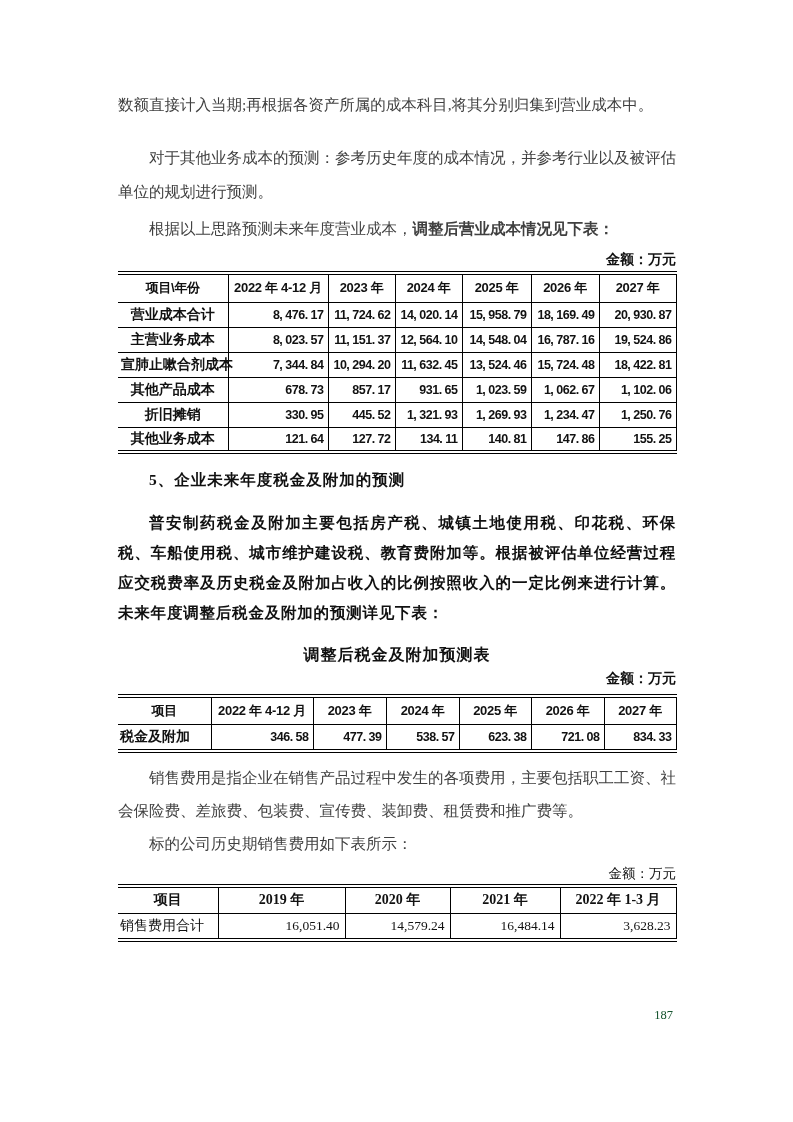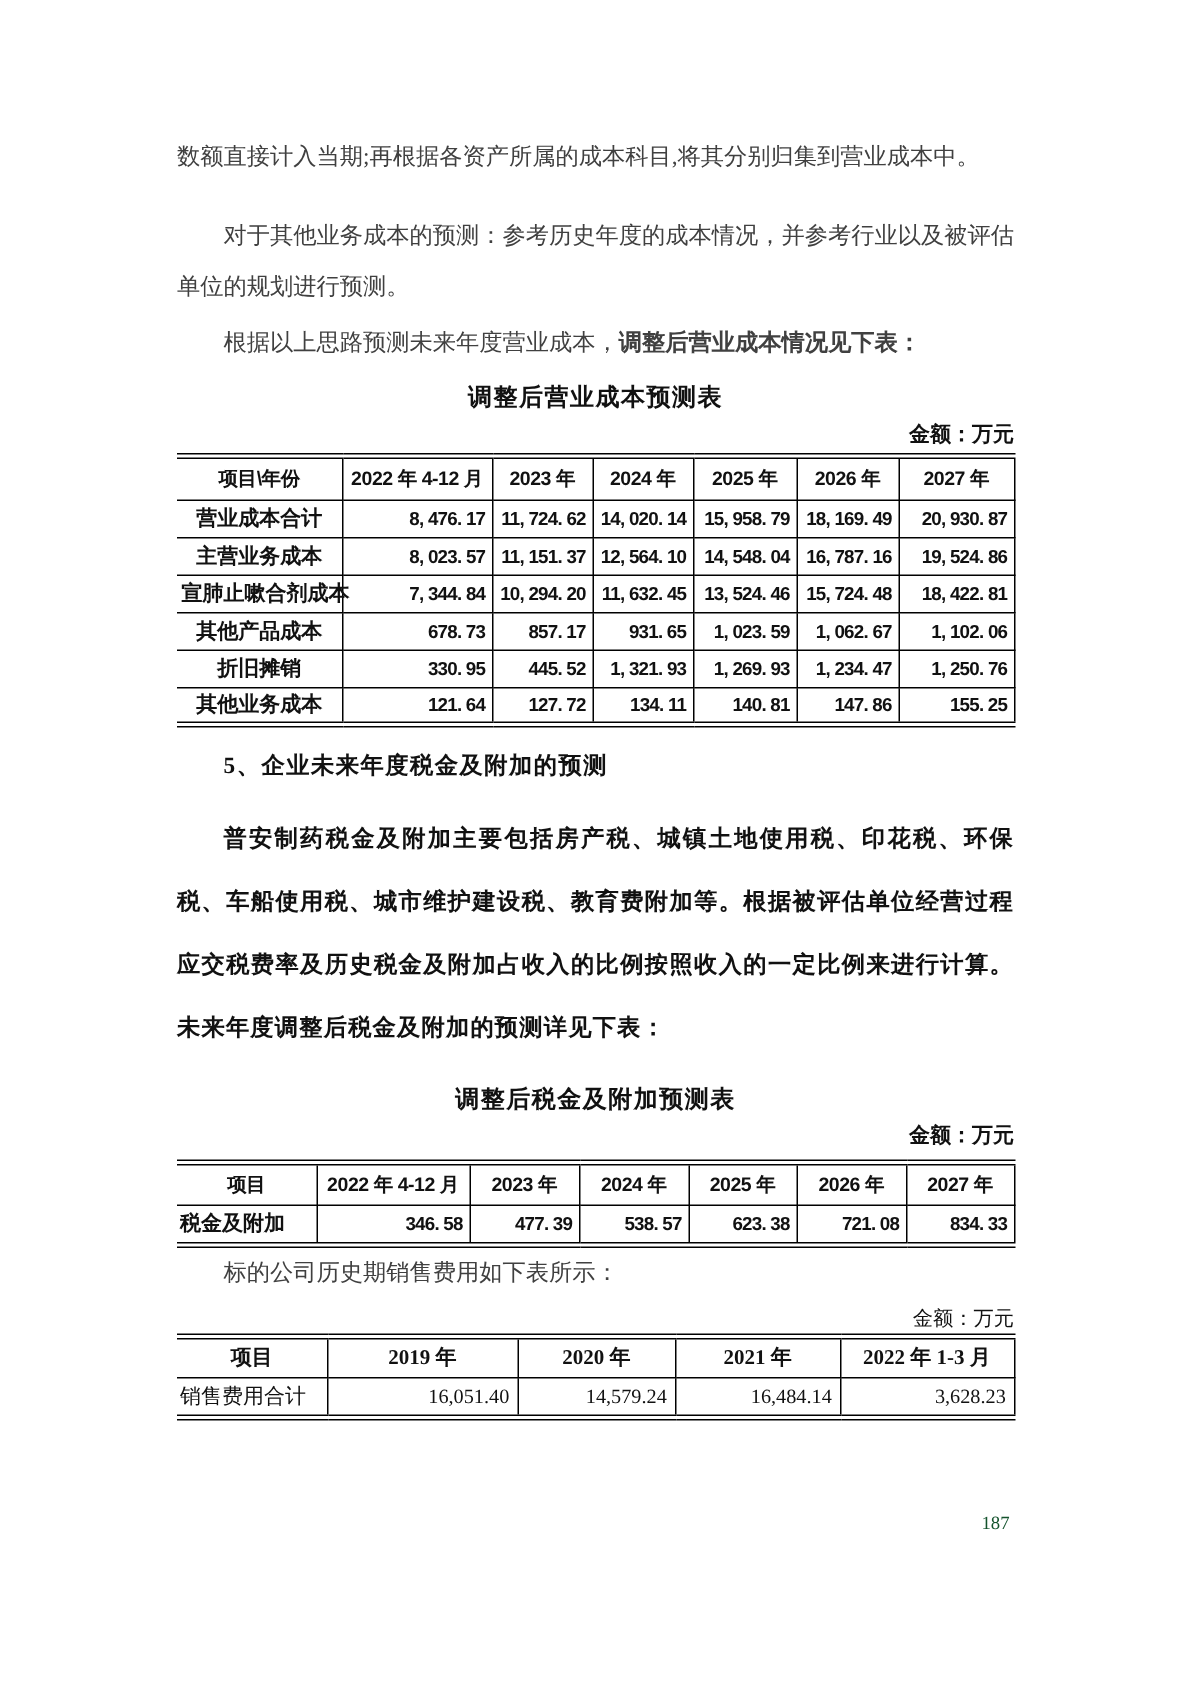--- a/index.html
+++ b/index.html
@@ -96,21 +96,21 @@
     margin-top: 15px;
     font-size: 15.5px;
     line-height: 22px;
     text-indent: 2em;
   }
   .s5-heading { font-weight: bold; letter-spacing: 1px; }
   .s5-body {
     margin-top: 17px;
     font-size: 15.5px;
     font-weight: bold;
-    line-height: 42px;
+    line-height: 30px;
     letter-spacing: 0.8px;
     text-align: justify;
     text-indent: 2em;
   }
   .s6-heading { margin-top: 13px; font-weight: normal; }
   .s6-body { margin-top: 8px; line-height: 33px; }
   .s6-note { margin-top: 0; line-height: 33px; }
   .page-number {
     position: absolute;
     top: 1008px;
@@ -123,21 +123,20 @@
 <body>
 
 <div class="page">
 
   <p class="para">数额直接计入当期;再根据各资产所属的成本科目,将其分别归集到营业成本中。</p>
 
   <p class="para indent p2">对于其他业务成本的预测：参考历史年度的成本情况，并参考行业以及被评估单位的规划进行预测。</p>
 
   <p class="para indent p3"><span>根据以上思路预测未来年度营业成本，</span><span class="bold">调整后营业成本情况见下表：</span></p>
 
-  <div class="tbl-title">调整后营业成本预测表</div>
   <div class="unit-label">金额：万元</div>
 
   <table class="rpt" id="table1">
     <colgroup>
       <col style="width:110px">
         <col style="width:100px">
         <col style="width:67px">
       <col style="width:67px">
         <col style="width:69px">
         <col style="width:68px">
@@ -245,20 +244,21 @@
         <td class="num">346. 58</td>
         <td class="num">477. 39</td>
         <td class="num">538. 57</td>
         <td class="num">623. 38</td>
         <td class="num">721. 08</td>
         <td class="num">834. 33</td>
       </tr>
     </tbody>
   </table>
 
+  <p class="para indent s6-body">销售费用是指企业在销售产品过程中发生的各项费用，主要包括职工工资、社会保险费、差旅费、包装费、宣传费、装卸费、租赁费和推广费等。</p>
   <p class="para indent s6-note">标的公司历史期销售费用如下表所示：</p>
 
   <div class="unit-label plain t3-unit">金额：万元</div>
 
   <table class="rpt" id="table3">
     <colgroup>
       <col style="width:100px">
         <col style="width:127px">
         <col style="width:105px">
       <col style="width:110px">

